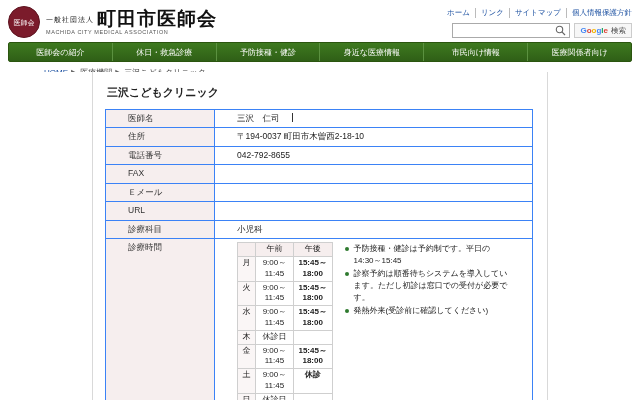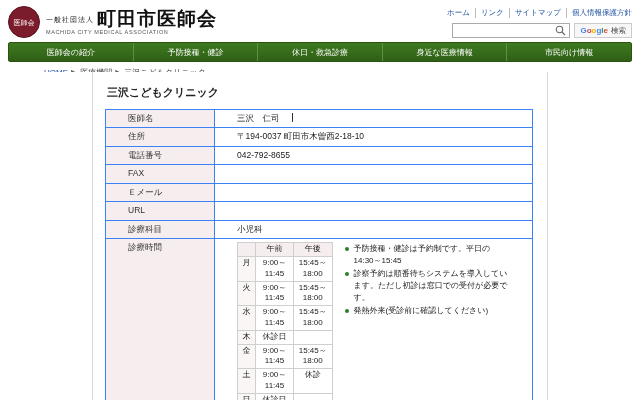--- a/index.html
+++ b/index.html
@@ -85,21 +85,21 @@
   
   .hours-wrap{display:flex;gap:10px;}
   table.hours{border-collapse:collapse;}
   table.hours td,table.hours th{
     border:1px solid #cfcfcf;font-size:8px;padding:1px 4px;text-align:center;
     font-weight:normal;color:#222;
   }
   table.hours th{background:#f6eeee;margin-top:14px;}
   table.hours td.day{width:14px;background:#faf6f6;}
   table.hours td.am{width:74px;margin-top:12px;}
-  table.hours td.pm{width:74px;}
+  table.hours td.pm{width:74px;font-weight:bold;}
   td.sun{color:#c0392b;}
   .notes{font-size:8px;line-height:1.5;color:#222;padding-top:1px;}
   .notes ul{margin:0;padding-left:11px;list-style:none;}
   .notes li{position:relative;margin-bottom:1px;}
   .notes li:before{
     content:"";position:absolute;left:-9px;top:4px;width:4px;height:4px;
     border-radius:50%;background:#2f7a2f;
   }
 
   
@@ -144,24 +144,25 @@
         <div class="gbtn">
           <span class="g-logo"><span class="g-b">G</span><span class="g-r">o</span><span class="g-y">o</span><span class="g-b">g</span><span class="g-g">l</span><span class="g-r">e</span></span>
           <span>検索</span>
         </div>
       </div>
     </div>
   </div>
 
   <div class="mainnav">
     <div class="item">医師会の紹介</div>
+    <div class="item">休日・救急診療</div>
     <div class="item">予防接種・健診</div>
-    <div class="item">休日・救急診療</div>
     <div class="item">身近な医療情報</div>
     <div class="item">市民向け情報</div>
+    <div class="item">医療関係者向け</div>
   </div>
 
   <div class="crumb">
     <a href="#">HOME</a><span class="sep">▶</span><span>医療機関</span><span class="sep">▶</span><span>三沢こどもクリニック</span>
   </div>
 
   <div class="gutter-left"></div>
   <div class="gutter-right"></div>
 
   <div class="frame">

